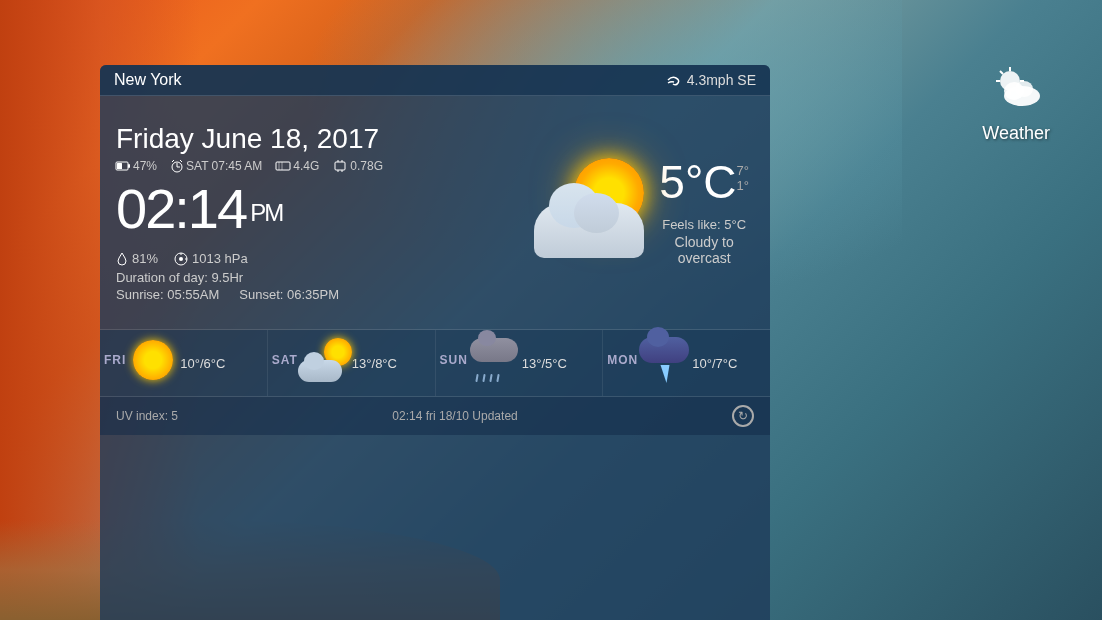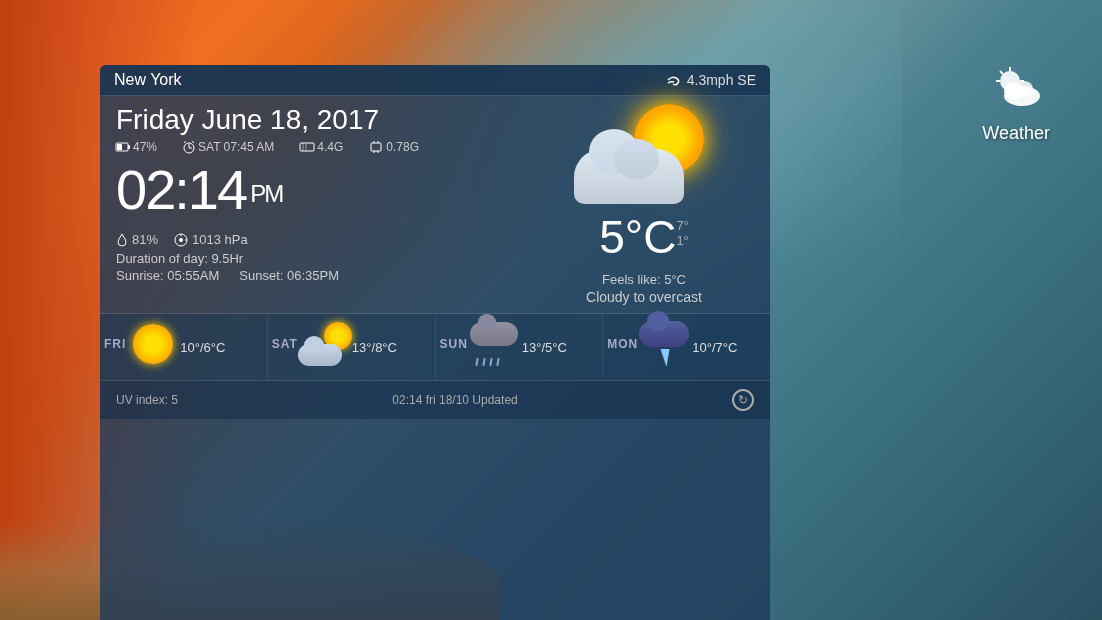--- a/index.html
+++ b/index.html
@@ -90,46 +90,46 @@
       display: flex;
       align-items: center;
       gap: 5px;
       font-size: 14px;
       color: #ddd;
     }
 
     
     .widget-top {
       display: flex;
-      padding: 8px 16px;
+      padding: 27px 16px;
       border-bottom: 1px solid rgba(255,255,255,0.12);
     }
 
     .widget-top-left {
       flex: 1;
     }
 
     .widget-top-right {
       width: 220px;
       display: flex;
-      flex-direction: column;
+      flex-direction: row;
       align-items: center;
       justify-content: center;
     }
 
     .date-text {
       font-size: 28px;
       font-weight: 300;
       color: #fff;
       margin-bottom: 4px;
     }
 
     .status-bar {
       display: flex;
-      gap: 26px;
+      gap: 14px;
       align-items: center;
       font-size: 12px;
       color: #ccc;
       margin-bottom: 8px;
     }
 
     .status-item {
       display: flex;
       align-items: center;
       gap: 3px;

